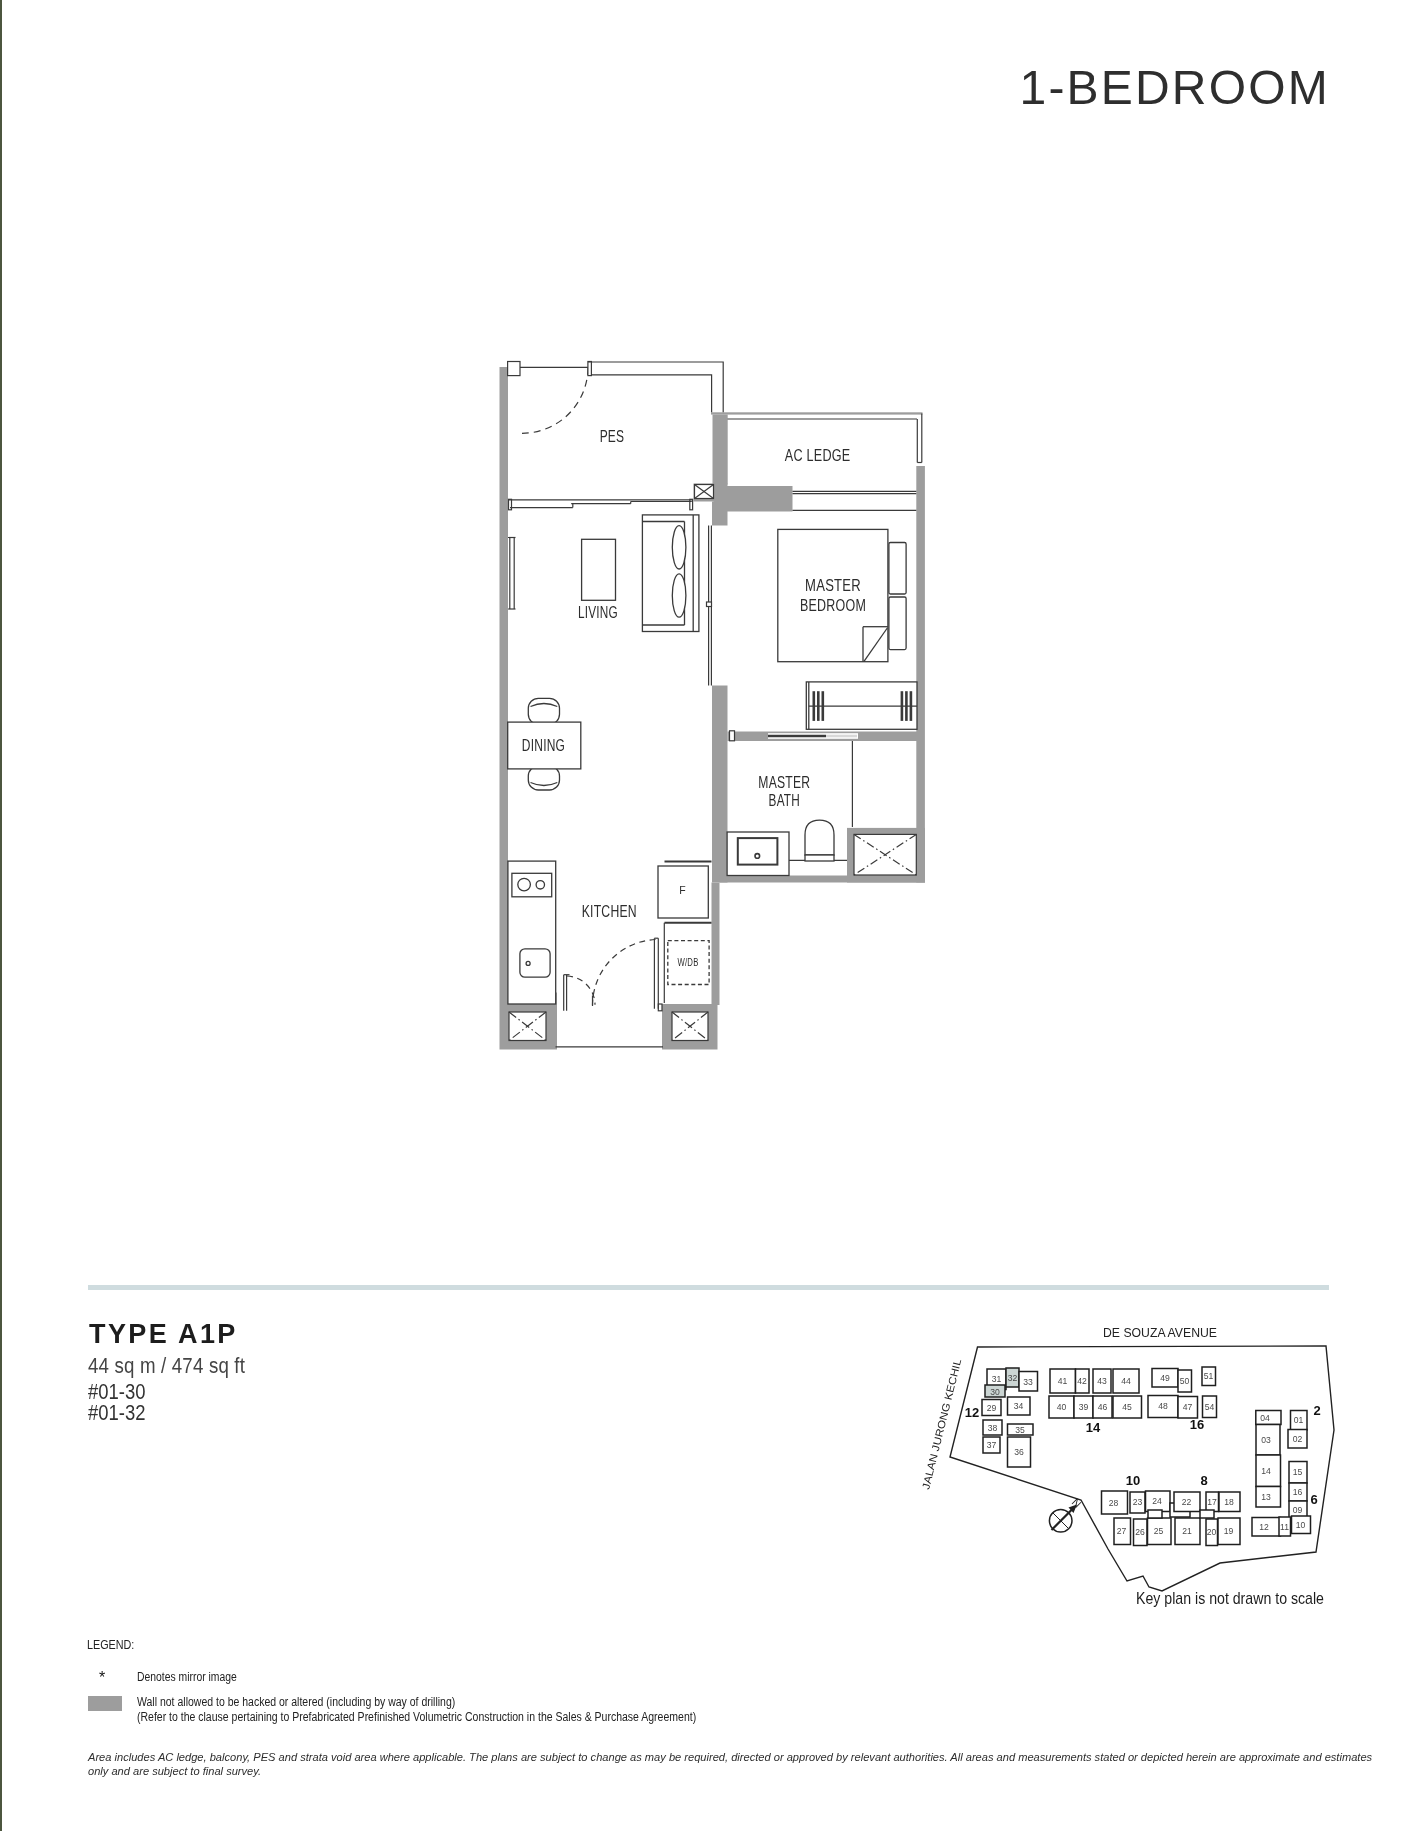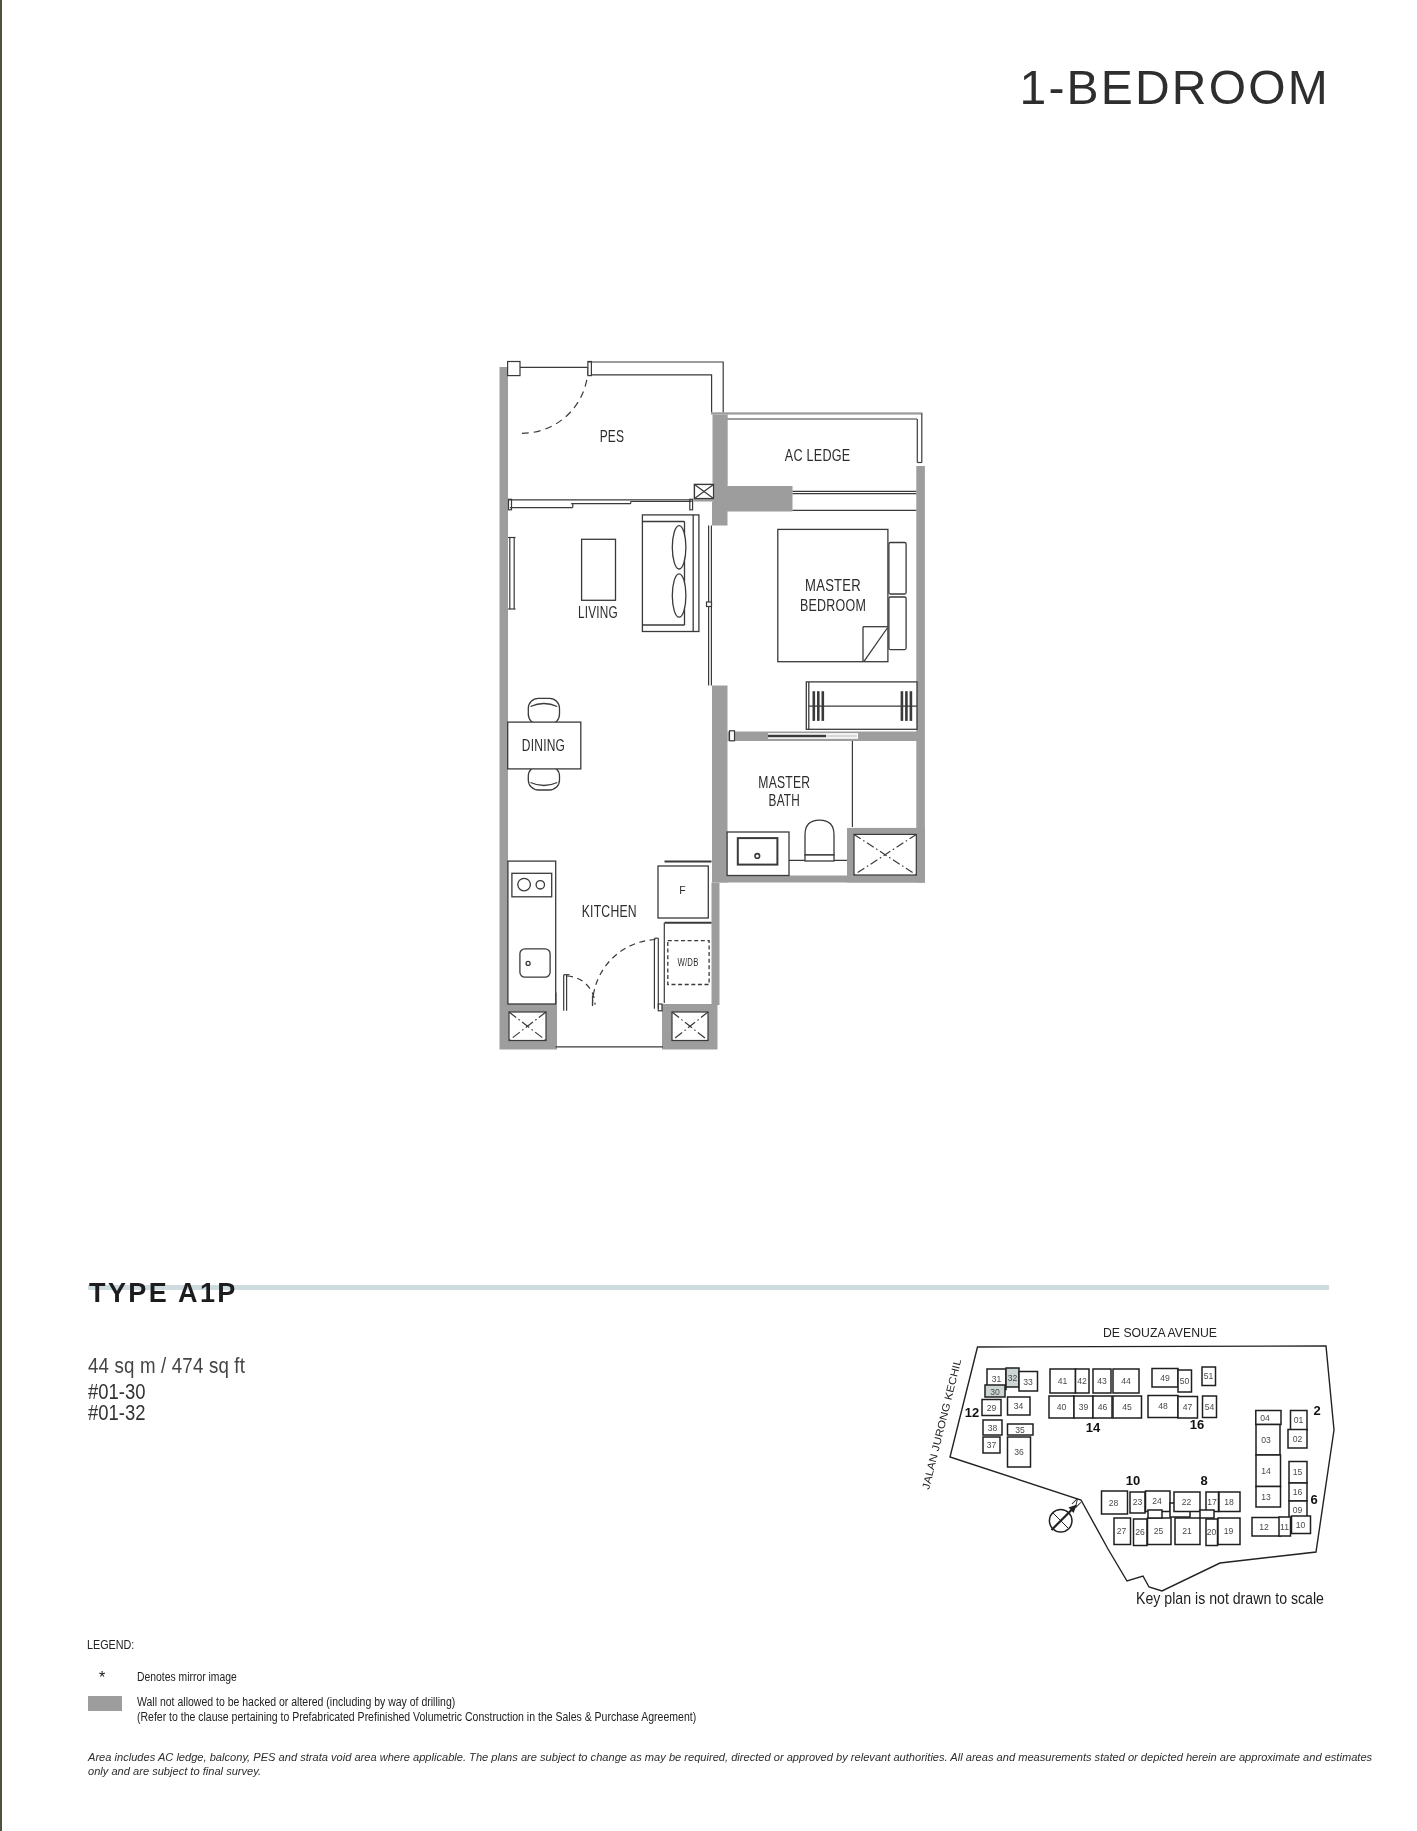--- a/index.html
+++ b/index.html
@@ -401,21 +401,21 @@
     <text x="1317" y="1415">2</text>
     <text x="1314" y="1503.5">6</text>
     <text x="1133" y="1485">10</text>
     <text x="1204" y="1485">8</text>
   </g>
 </g>
 </svg>
 
 <div class="abs" style="left:88px;top:1285px;width:1241px;height:4.5px;background:#cfdcdf;"></div>
 
-<div class="abs" style="left:89px;top:1278px;font-size:27px;font-weight:bold;letter-spacing:2.4px;color:#1d1d1d;">TYPE A1P</div>
+<div class="abs" style="left:89px;top:1319px;font-size:27px;font-weight:bold;letter-spacing:2.4px;color:#1d1d1d;">TYPE A1P</div>
 
 <div class="abs" style="left:88px;top:1353px;font-size:22px;color:#454545;letter-spacing:0.2px;transform:scaleX(0.85);transform-origin:left top;">44 sq m / 474 sq ft</div>
 
 <div class="abs" style="left:88px;top:1379px;font-size:22.5px;color:#333333;transform:scaleX(0.82);transform-origin:left top;">#01-30</div>
 
 <div class="abs" style="left:88px;top:1400px;font-size:22.5px;color:#333333;transform:scaleX(0.82);transform-origin:left top;">#01-32</div>
 
 <div class="abs" style="left:87px;top:1637px;font-size:13px;color:#222;transform:scaleX(0.83);transform-origin:left top;">LEGEND:</div>
 
 <div class="abs" style="left:99px;top:1669px;font-size:16px;color:#111;">*</div>

